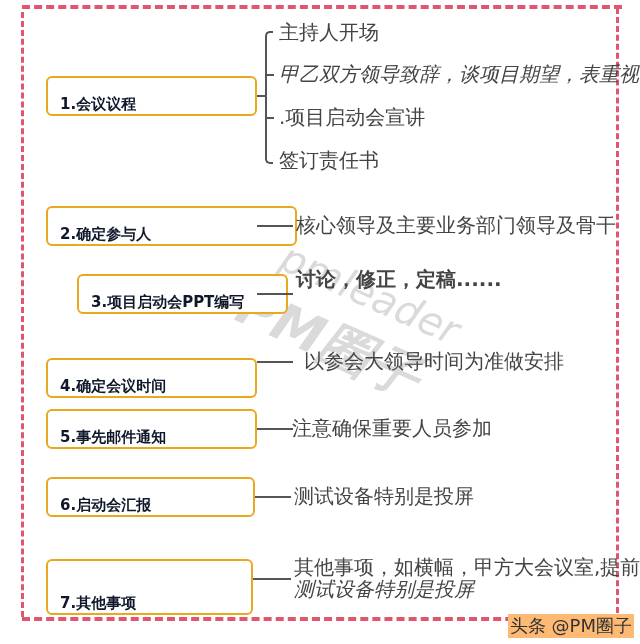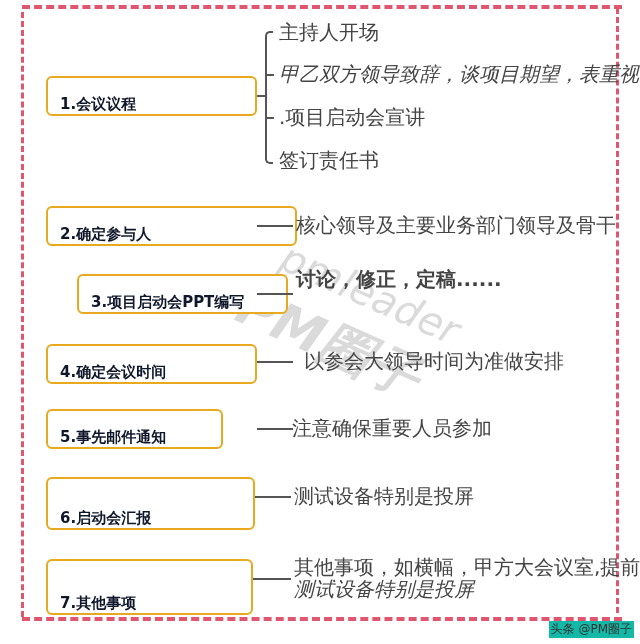--- a/index.html
+++ b/index.html
@@ -25,21 +25,21 @@
   .hline { position:absolute; height:0; border-top:2px solid #555; }
   .vline { position:absolute; width:0; border-left:2px solid #555; }
   .tick { position:absolute; width:8px; height:6px; border-left:2px solid #555; border-top:2px solid #555; border-radius:5px 0 0 0; box-sizing:border-box; }
   .tick.bottom { border-top:none; border-bottom:2px solid #555; border-radius:0 0 0 5px; }
   .watermark {
     position:absolute; left:175px; top:250px; width:320px; height:170px;
     transform:rotate(24deg); pointer-events:none;
   }
   .wm-text { position:absolute; color:rgba(150,150,150,0.35); font-weight:bold; font-style:italic; }
   .credit {
-    position:absolute; right:6px; bottom:6px; font-size:12px; color:#333; background:#14b8a6;
+    position:absolute; right:6px; bottom:6px; font-size:18px; color:#333; background:#fdba74;
     padding:0 2px;
   }
 </style>
 </head>
 <body>
 
 <div class="border-top" style="left:22px; top:5px; width:600px;"></div>
 <div class="border-bottom" style="left:22px; top:617px; width:600px;"></div>
 <div class="border-left" style="left:21px; top:12px; height:605px;"></div>
 <div class="border-right" style="left:616px; top:8px; height:605px;"></div>
@@ -68,33 +68,33 @@
 </div>
 <div class="hline" style="left:257px; top:225px; width:36px;"></div>
 <div class="leaf" style="left:296px; top:215px;">核心领导及主要业务部门领导及骨干</div>
 
 <div class="node" style="left:46px; top:274px; width:211px; height:40px;margin-left:31px;">
   <span>3.项目启动会PPT编写</span>
 </div>
 <div class="hline" style="left:257px; top:293px; width:36px;"></div>
 <div class="leaf" style="left:296px; top:269px;font-weight:bold;">讨论，修正，定稿......</div>
 
-<div class="node" style="left:46px; top:344px; width:211px; height:40px;">
+<div class="node" style="left:46px; top:358px; width:211px; height:40px;">
   <span>4.确定会议时间</span>
 </div>
 <div class="hline" style="left:257px; top:361px; width:36px;"></div>
 <div class="leaf" style="left:304px; top:351px;text-align:center;">以参会大领导时间为准做安排</div>
 
-<div class="node" style="left:46px; top:409px; width:177px; height:40px;">
+<div class="node" style="left:46px; top:409px; width:211px; height:40px;">
   <span>5.事先邮件通知</span>
 </div>
 <div class="hline" style="left:257px; top:428px; width:36px;"></div>
 <div class="leaf" style="left:292px; top:418px;">注意确保重要人员参加</div>
 
-<div class="node" style="left:46px; top:477px; width:209px; height:53px;">
+<div class="node" style="left:46px; top:477px; width:209px; height:40px;">
   <span>6.启动会汇报</span>
 </div>
 <div class="hline" style="left:255px; top:496px; width:36px;"></div>
 <div class="leaf" style="left:294px; top:486px;">测试设备特别是投屏</div>
 
 <div class="node" style="left:46px; top:559px; width:207px; height:56px;">
   <span>7.其他事项</span>
 </div>
 <div class="hline" style="left:253px; top:578px; width:38px;"></div>
 <div class="leaf" style="left:294px; top:557px;">其他事项，如横幅，甲方大会议室,提前</div>

